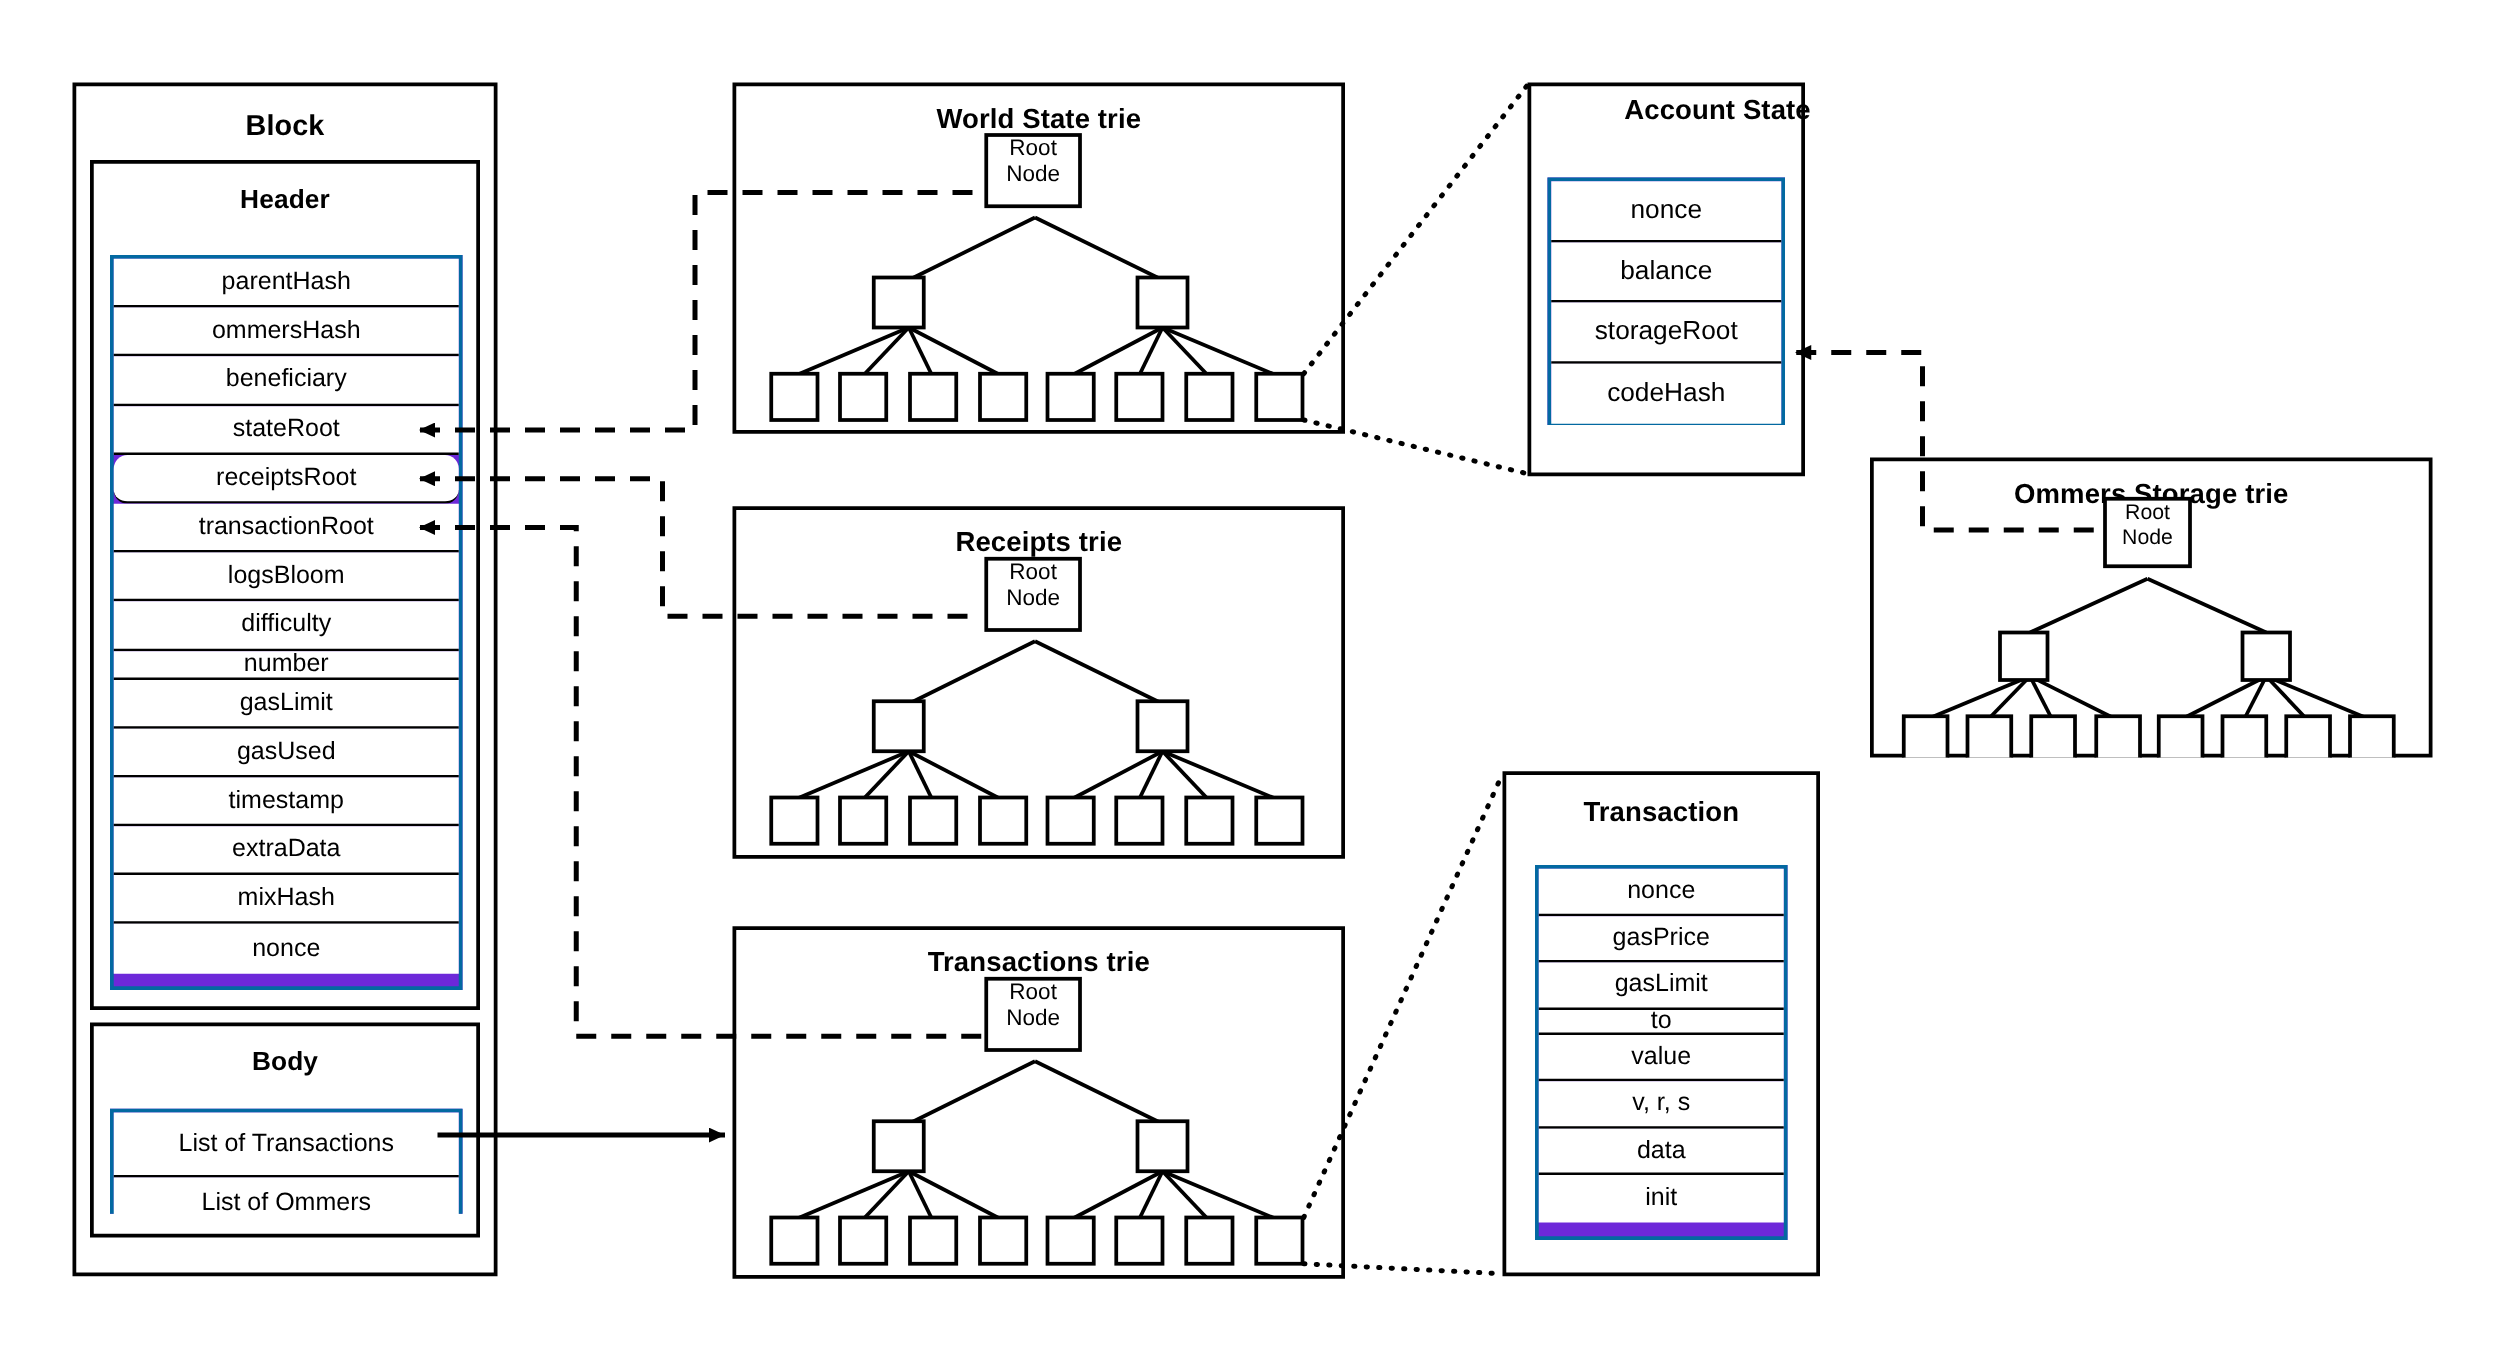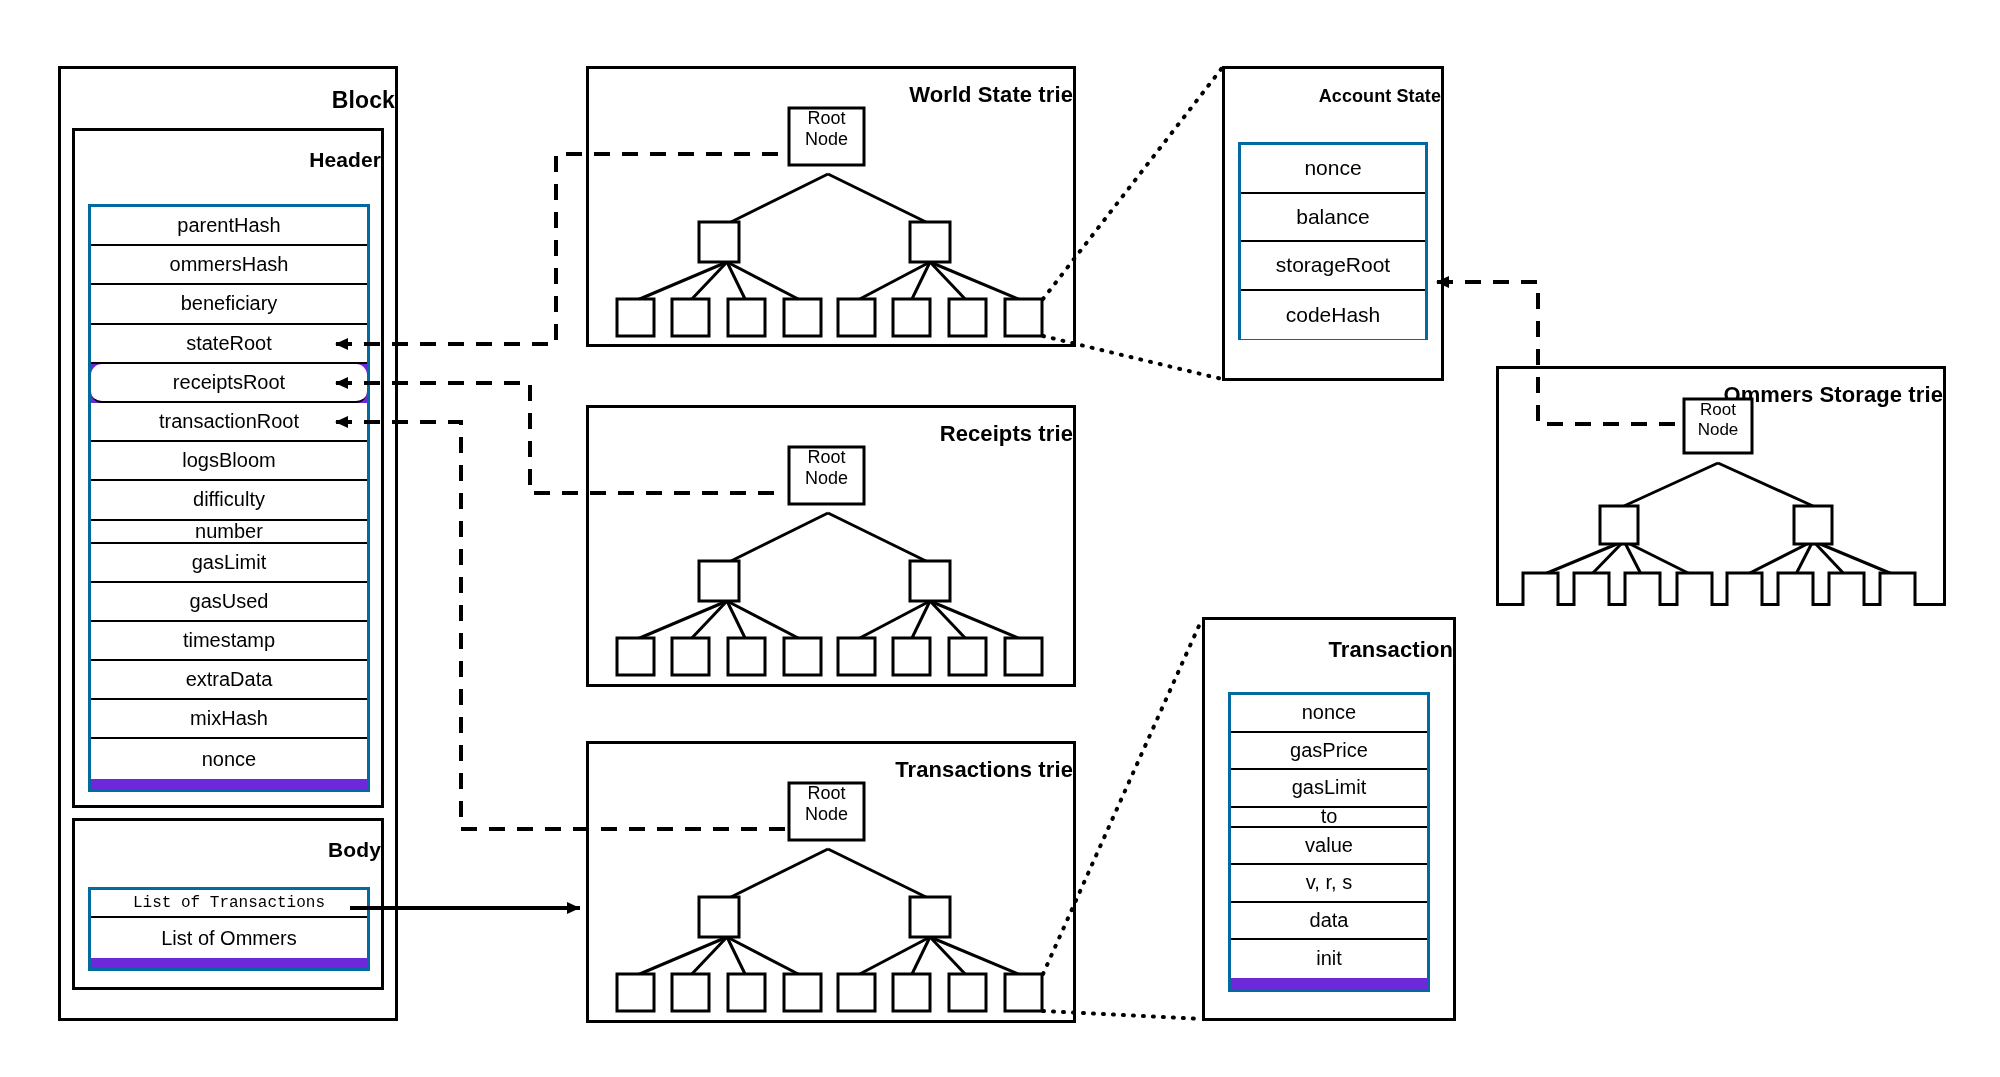--- a/index.html
+++ b/index.html
@@ -20,21 +20,21 @@
   .panel {
     position: absolute;
     box-sizing: border-box;
     border: 3px solid #000000;
     background: #ffffff;
   }
   .panel-title {
     position: absolute;
     left: 0;
     width: 100%;
-    text-align: right;
+    text-align: center;
     font-weight: bold;
     color: #000000;
     letter-spacing: .1px;
   }
 
   
   .fieldstack {
     position: absolute;
     box-sizing: border-box;
     border: 3px solid #0369a1;
@@ -96,21 +96,21 @@
     <div class="field" style="height:39.2px; font-size:20px;">extraData</div>
     <div class="field" style="height:39.2px; font-size:20px;">mixHash</div>
     <div class="field" style="height:39.2px; font-size:20px;">nonce</div>
   </div>
 
   <div class="panel" style="left:72px; top:818px; width:312px; height:172px;">
     <div class="panel-title" style="top:17px; font-size:21px;">Body</div>
   </div>
 
   <div class="fieldstack" style="left:88px; top:887px; width:282px; height:84px;">
-    <div class="field" style="height:28px; font-size:16px;font-family:Liberation Mono, monospace;">List of Transactions</div>
+    <div class="field" style="height:52px; font-size:20px;">List of Transactions</div>
     <div class="field" style="height:40px; font-size:20px;">List of Ommers</div>
   </div>
 
   <div class="panel" style="left:586px; top:66px; width:490px; height:281px;">
     <div class="panel-title" style="top:13px; font-size:22px;">World State trie</div>
   </div>
   <svg class="trie" style="left:586px; top:66px;" width="490" height="281" viewBox="0 0 490 281">
 
     <line x1="242" y1="108" x2="141" y2="158" stroke="#000" stroke-width="3"></line>
     <line x1="242" y1="108" x2="344" y2="158" stroke="#000" stroke-width="3"></line>
@@ -200,21 +200,21 @@
     <rect x="363" y="233" width="37" height="37" fill="#fff" stroke="#000" stroke-width="3"></rect>
     <rect x="419" y="233" width="37" height="37" fill="#fff" stroke="#000" stroke-width="3"></rect>
     <rect x="203" y="42" width="75" height="57" fill="#fff" stroke="#000" stroke-width="3"></rect>
   </svg>
   <div style="position:absolute; left:789px; top:783px; width:75px; text-align:center; font-size:18px; line-height:21px; color:#000;">
     <div>Root</div>
     <div>Node</div>
   </div>
 
   <div class="panel" style="left:1222px; top:66px; width:222px; height:315px;">
-    <div class="panel-title" style="top:17px; font-size:18px;">Account State</div>
+    <div class="panel-title" style="top:6px; font-size:22px;padding-left:41px;">Account State</div>
   </div>
   <div class="fieldstack" style="left:1238px; top:142px; width:190px; height:198px;">
     <div class="field" style="height:48.5px; font-size:21px;">nonce</div>
     <div class="field" style="height:48.5px; font-size:21px;">balance</div>
     <div class="field" style="height:48.5px; font-size:21px;">storageRoot</div>
     <div class="field" style="height:48.5px; font-size:21px;">codeHash</div>
   </div>
 
   <div class="panel" style="left:1496px; top:366px; width:450px; height:240px;">
     <div class="panel-title" style="top:13px; font-size:22px;">Ommers Storage trie</div>

